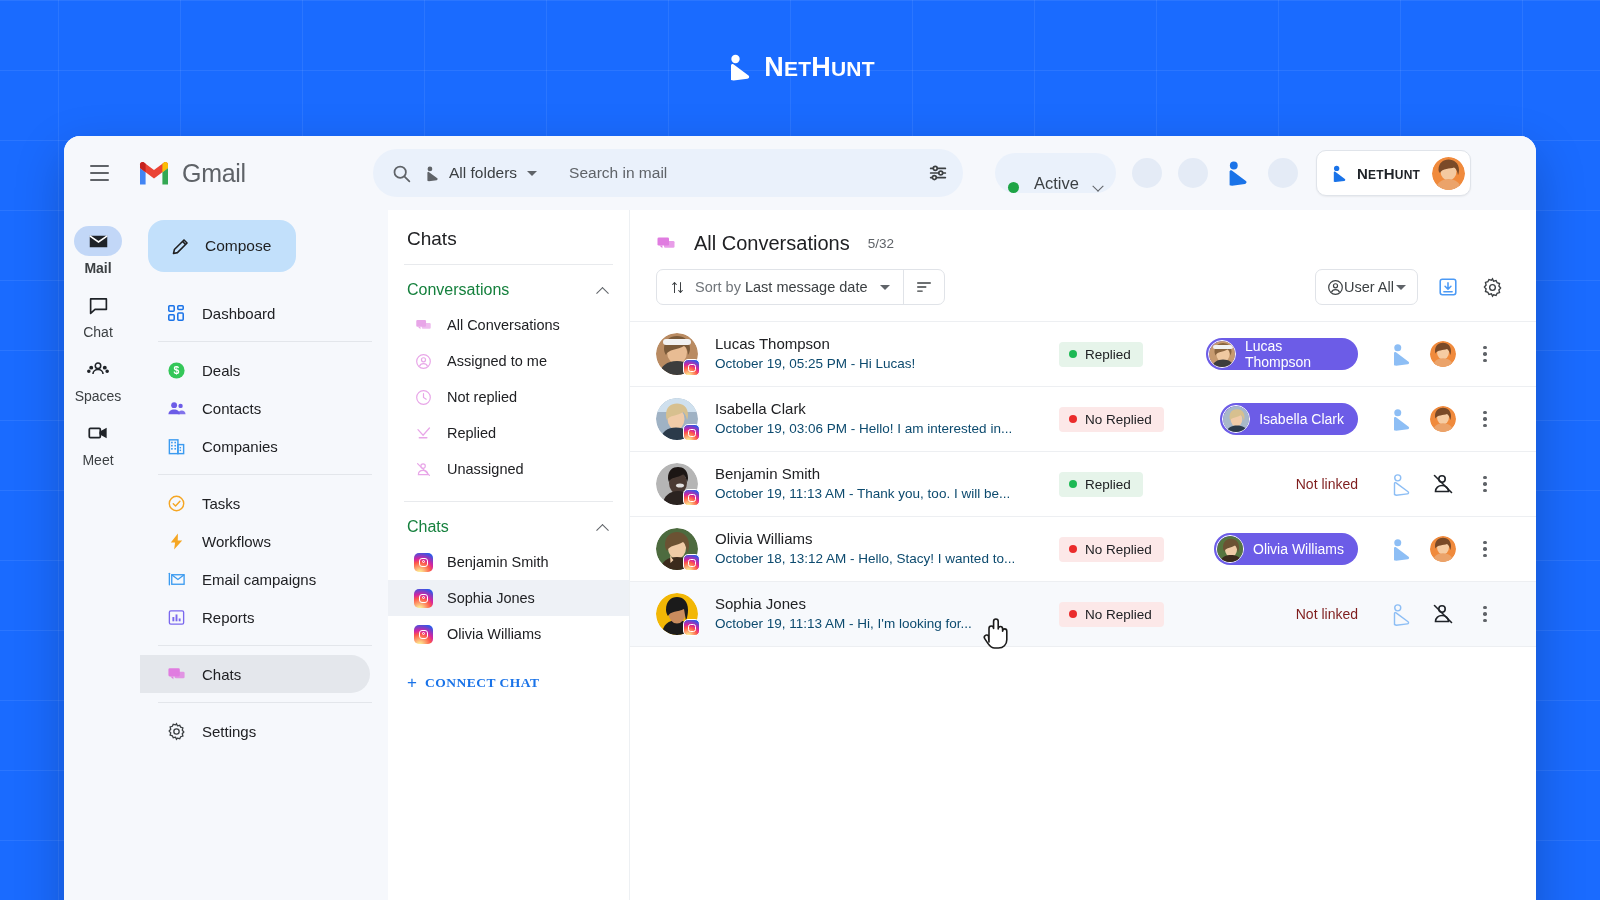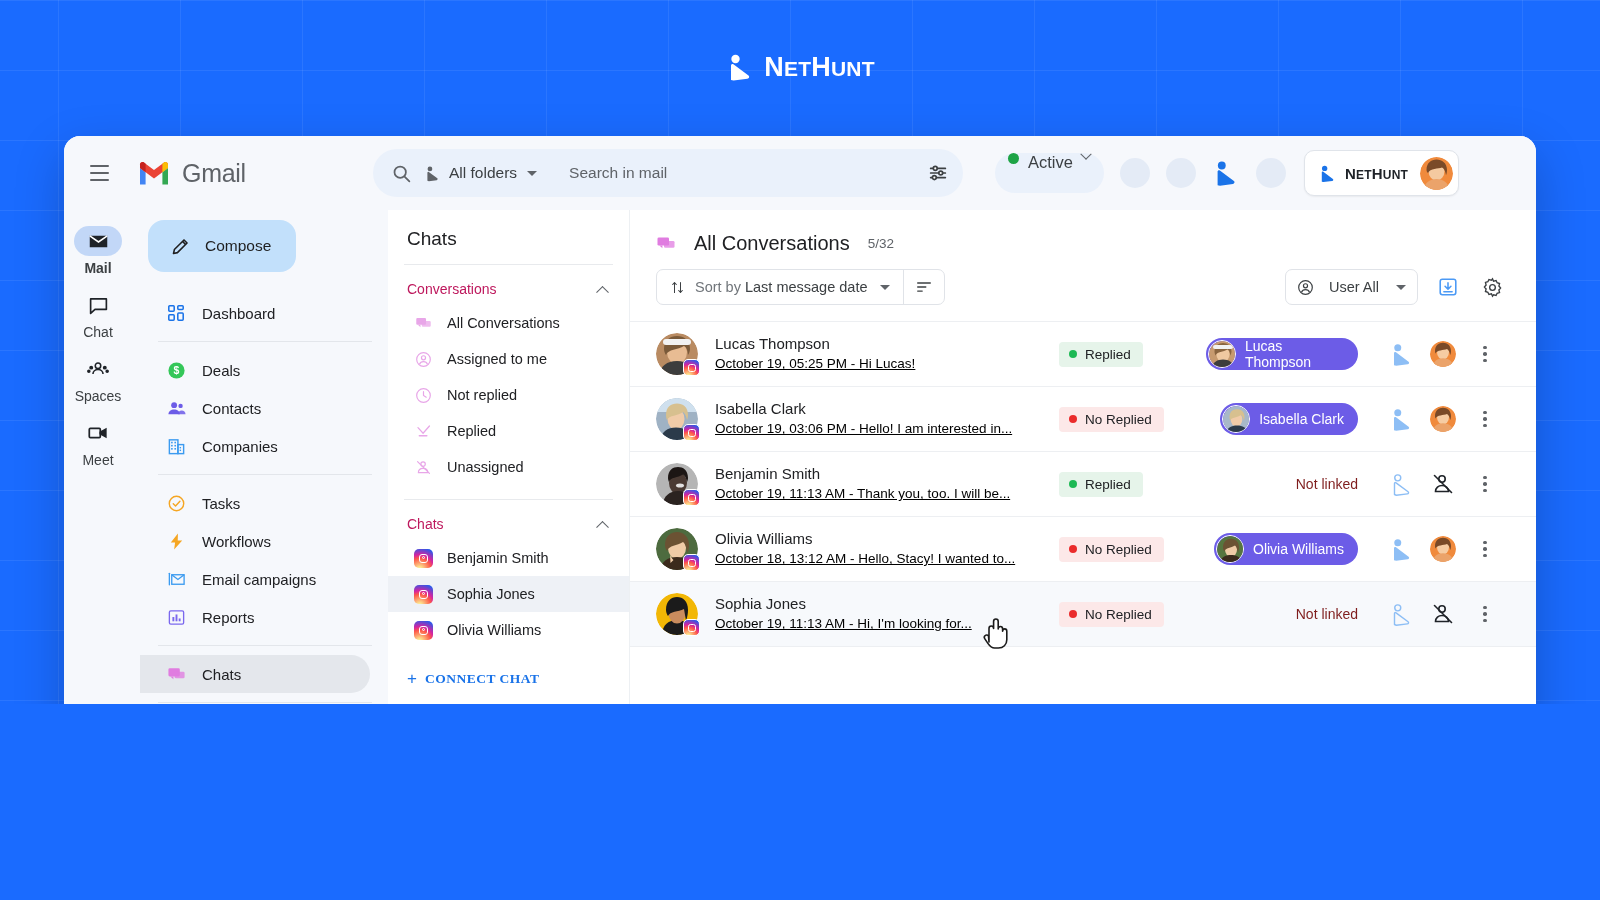--- a/index.html
+++ b/index.html
@@ -4,21 +4,21 @@
 <style>
   * { box-sizing: border-box; margin: 0; padding: 0; }
   html, body {
     width: 1600px; height: 900px;
     overflow: hidden;
     font-family: "Liberation Sans", sans-serif;
     background: #1A6BFF;
   }
   #stage {
     position: relative;
-    width: 1600px; height: 704px;
+    width: 1600px; height: 900px;
     background: #1A6BFF;
     overflow: hidden;
   }
   
   #bg-grid {
     position: absolute; inset: 0;
     background-image:
       linear-gradient(to right, rgba(255,255,255,.075) 1px, transparent 1px),
       linear-gradient(to bottom, rgba(255,255,255,.075) 1px, transparent 1px);
     background-size: 122px 70px;
@@ -102,21 +102,21 @@
     flex: 1; border: none; outline: none; background: transparent;
     font-size: 15.5px; color: #3c4043; margin-left: 26px;
     font-family: "Liberation Sans", sans-serif;
   }
   .search-input::placeholder { color: #5f6368; }
   .tune-icon { margin-left: auto; cursor: pointer; }
 
   .active-chip {
     margin-left: 32px; height: 40px; padding: 0 14px 0 13px;
     background: #EAF1FB; border-radius: 22px;
-    display: flex; align-items: flex-start; gap: 9px; cursor: pointer;
+    display: flex; align-items: flex-end; gap: 15px; cursor: pointer;
   }
   .active-dot { width: 11px; height: 11px; border-radius: 50%; background: #1EA446; }
   .active-label { font-size: 16.5px; color: #3c4043; }
   .chev { width: 8px; height: 8px; border-right: 1.6px solid #5f6368;
           border-bottom: 1.6px solid #5f6368; transform: rotate(45deg) translate(-2px,-2px); }
 
   .ghost-dot {
     width: 30px; height: 30px; border-radius: 50%;
     background: #E4EBF6; margin-left: 16px;
   }
@@ -190,21 +190,21 @@
     background: #fff;
     padding: 18px 0 0 0;
     border-right: 1px solid #EDF0F3;
   }
   .chats-title { font-size: 19px; color: #202124; padding: 0 0 14px 19px; }
   .col-div { height: 1px; background: #E8EAED; margin: 0 16px; }
   .section-head {
     display: flex; align-items: center; justify-content: space-between;
     padding: 16px 22px 8px 19px; cursor: pointer;
   }
-  .section-head .t { font-size: 14px; color: #be185d; }
+  .section-head .t { font-size: 16px; color: #15803d; }
   .chev-up { width: 9px; height: 9px; border-left: 1.5px solid #5f6368;
              border-top: 1.5px solid #5f6368; transform: rotate(45deg) translate(2px,2px); }
   .conv-item {
     height: 36px; display: flex; align-items: center; gap: 14px;
     padding-left: 26px; cursor: pointer;
   }
   .conv-item.selected { background: #EEF1F6; }
   .conv-item .label { font-size: 14.5px; color: #202124; }
   .conv-ico { width: 19px; height: 19px; display:flex; align-items:center; justify-content:center; }
   .ig-dot {
@@ -243,21 +243,21 @@
     display: flex; align-items: center; gap: 10px; padding: 0 13px; cursor: pointer;
   }
   .sort-btn .lbl { font-size: 14.5px; color: #3c4043; text-align: center; }
   .sort-btn .lbl .light { color: #70757a; }
   .sort-divider { width: 1px; background: #E0E3E8; }
   .sort-icon-btn { width: 40px; display: flex; align-items: center; justify-content: center; cursor: pointer; }
 
   .toolbar-right { margin-left: auto; display: flex; align-items: center; gap: 16px; }
   .user-select {
     height: 36px; border: 1px solid #E0E3E8; border-radius: 7px;
-    display: flex; align-items: center; gap: 15px; padding: 0 11px; cursor: pointer;
+    display: flex; align-items: center; gap: 0; padding: 0 11px; cursor: pointer;
   }
   .user-select .lbl { font-size: 14.5px; color: #3c4043; }
   .icon-btn { width: 28px; height: 28px; display:flex; align-items:center; justify-content:center; cursor: pointer; }
 
   
   .rows { border-top: 1px solid #EDEFF2; }
   .row {
     height: 65px; display: flex; align-items: center;
     border-bottom: 1px solid #EDEFF2; padding: 0 30px 0 26px;
     cursor: pointer;
@@ -272,22 +272,22 @@
     position: absolute; right: -2px; bottom: -1px;
     width: 17px; height: 17px; border-radius: 5px;
     border: 1.5px solid #fff;
     background: radial-gradient(circle at 30% 107%, #fdf497 0%, #fdf497 5%, #fd5949 45%, #d6249f 60%, #285AEB 90%);
     display: flex; align-items: center; justify-content: center;
   }
   .row-avatar .ig .ring { width: 8px; height: 8px; border: 1.2px solid #fff; border-radius: 2.6px; }
   .row-text { margin-left: 17px; min-width: 0; width: 330px; }
   .row-name { font-size: 15px; color: #202124; line-height: 1.35; }
   .row-snippet {
-    font-size: 13.5px; color: #000000; line-height: 1.45;
-    white-space: nowrap; overflow: hidden; text-overflow: ellipsis; text-decoration: underline;
+    font-size: 13.5px; color: #0c4a6e; line-height: 1.45;
+    white-space: nowrap; overflow: hidden; text-overflow: ellipsis;
   }
   .status-pill {
     display: inline-flex; align-items: center; gap: 8px;
     padding: 5px 12px 5px 10px; border-radius: 4px; font-size: 13.5px;
     margin-left: 14px; flex: 0 0 auto;
   }
   .status-pill .d { width: 8px; height: 8px; border-radius: 50%; }
   .status-pill.replied { background: #E6F4EA; color: #202124; }
   .status-pill.replied .d { background: #1DB954; }
   .status-pill.noreplied { background: #FCE8E8; color: #202124; }

